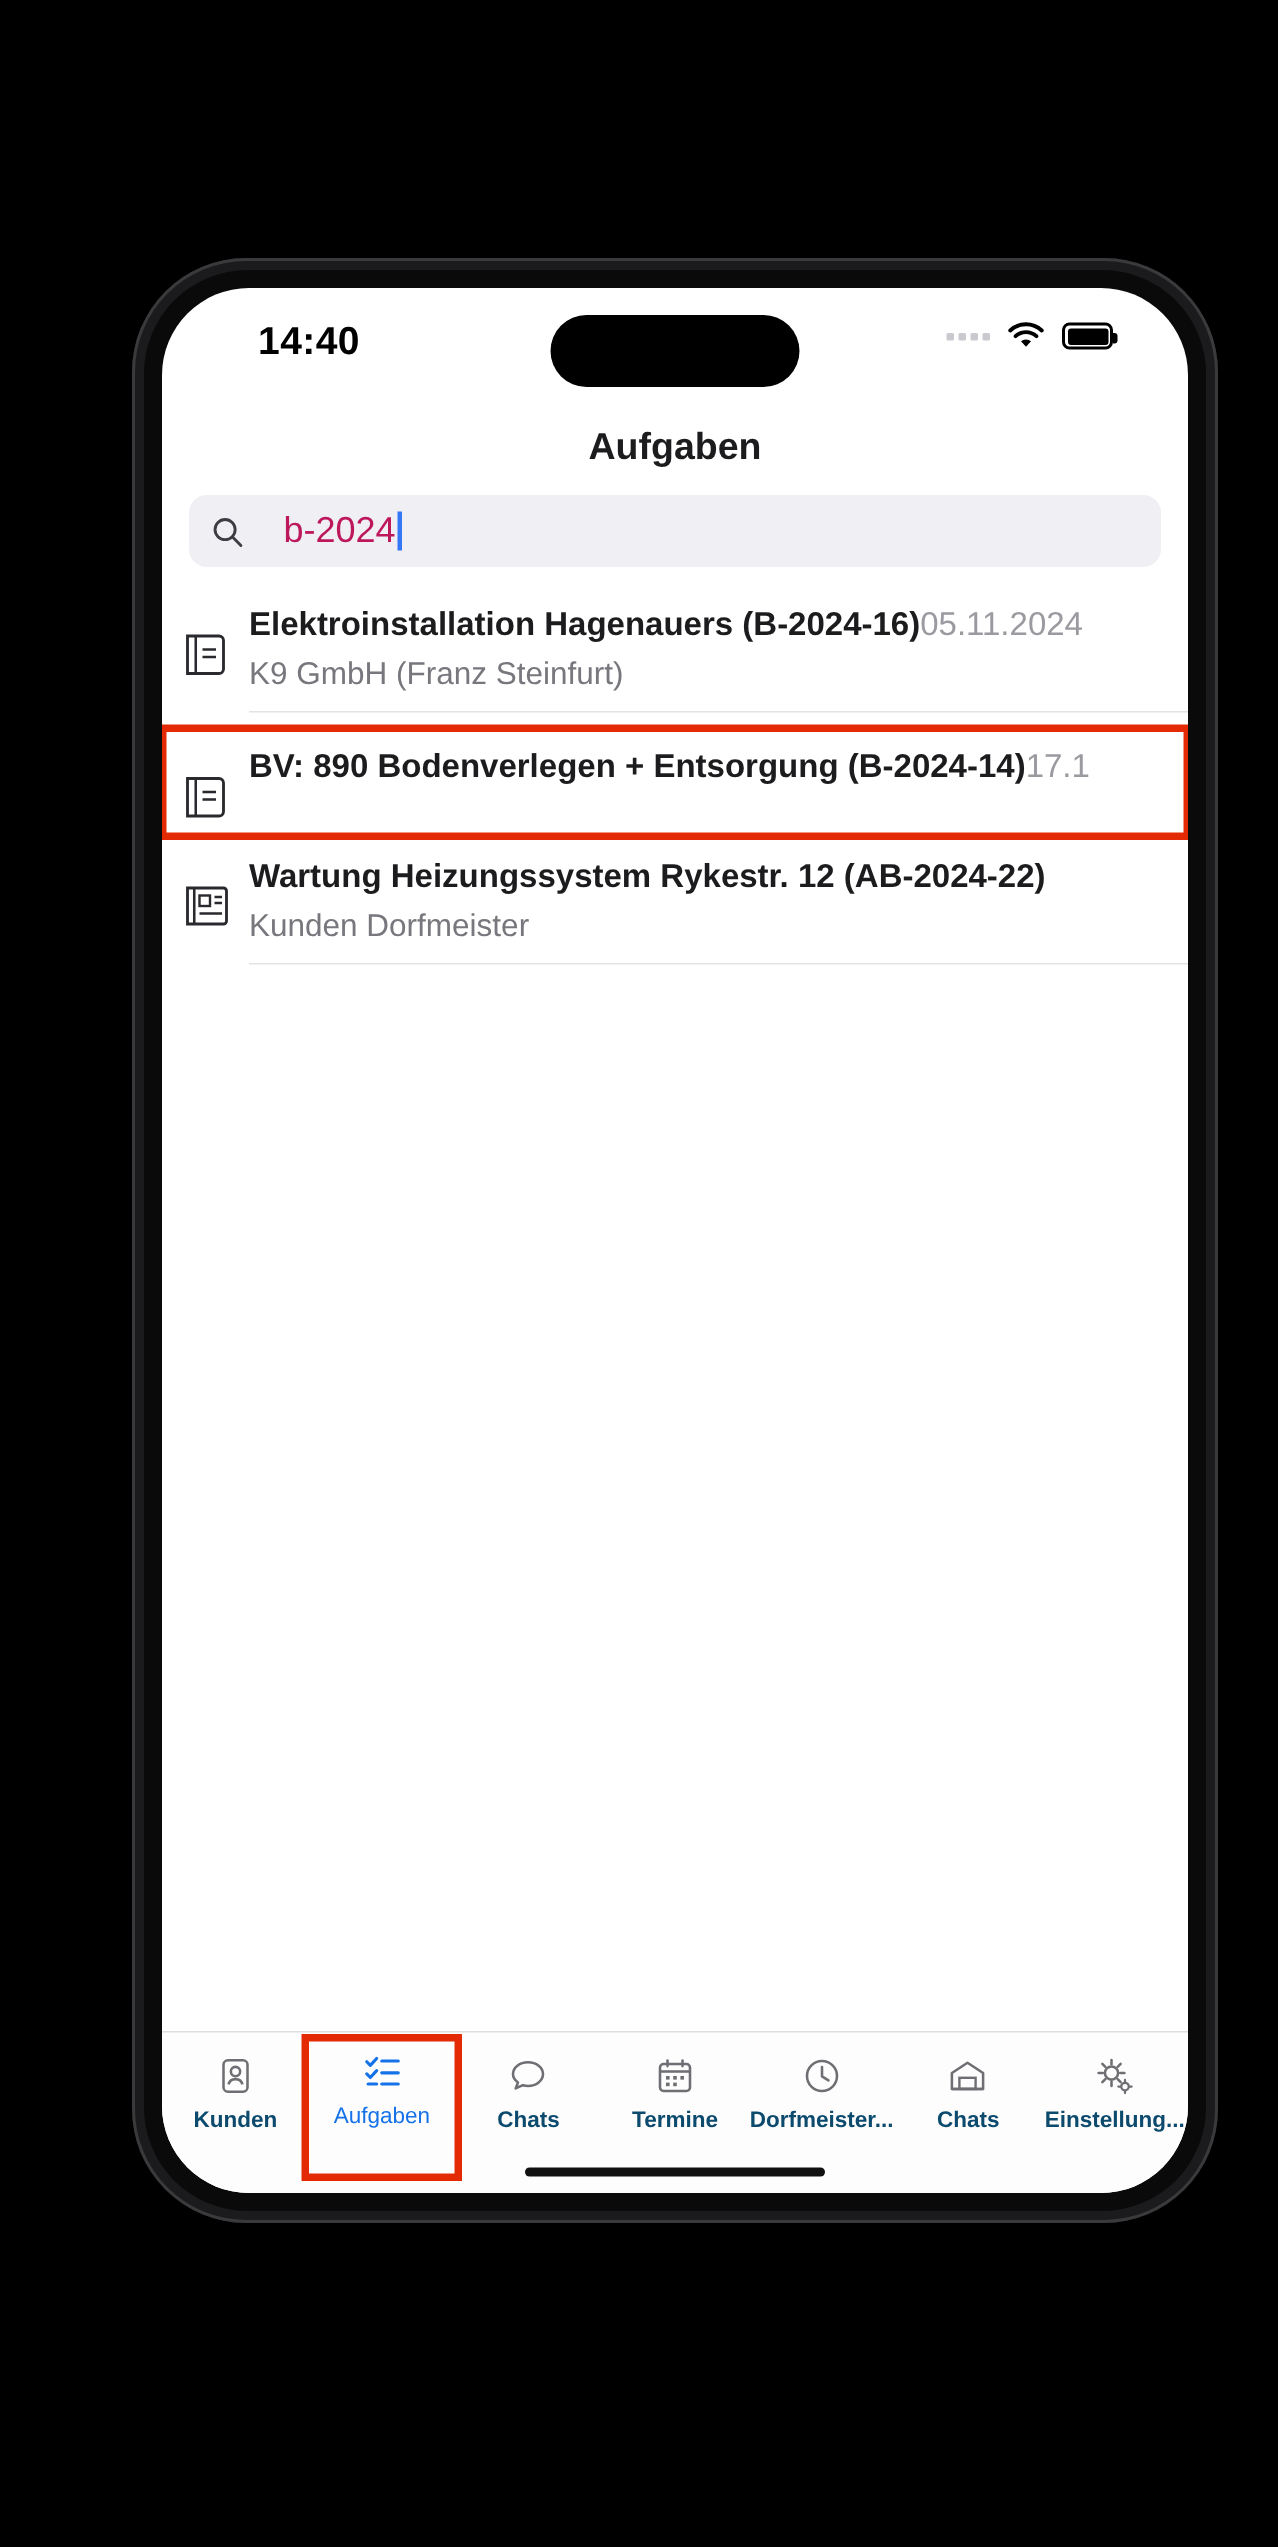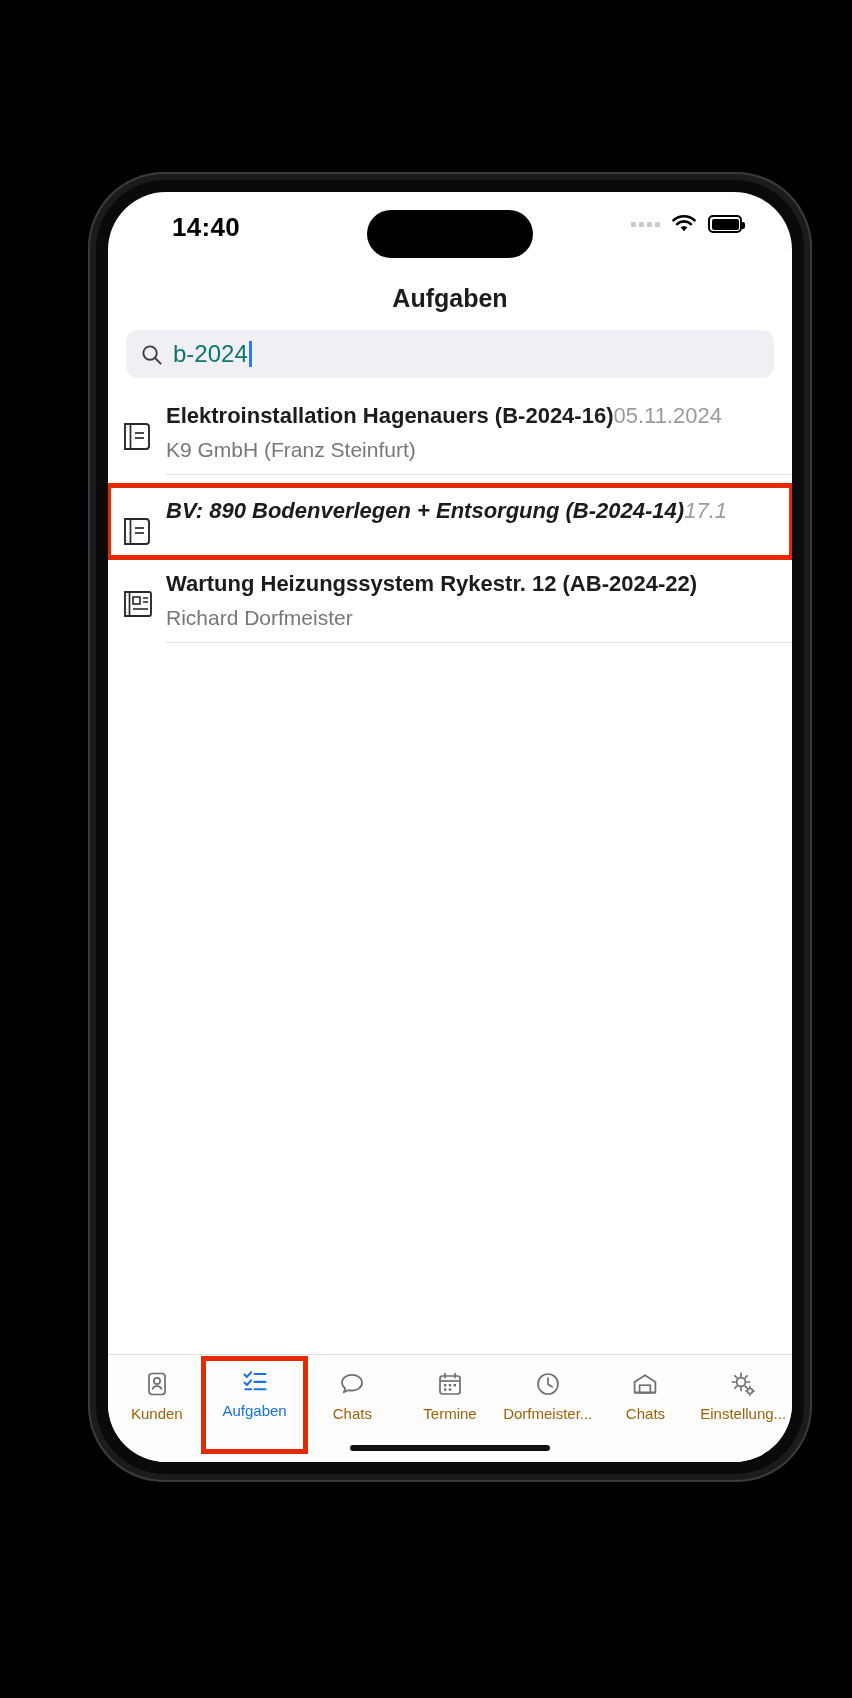--- a/index.html
+++ b/index.html
@@ -97,22 +97,23 @@
   #search-wrap {
     position: absolute; left: 18px; right: 18px; top: 138px;
     height: 48px;
     background: #efeff4;
     border-radius: 12px;
     display: flex; align-items: center;
     padding: 0 14px;
   }
   #search-icon { width: 23px; height: 23px; flex: none; margin-right: 10px; }
   #search-value {
-    font-size: 24px; color: #0f766e; line-height: 1;
+    font-size: 24px; color: #be185d; line-height: 1;
     white-space: nowrap;
+    margin-left: 16px;
   }
   #search-caret {
     width: 3px; height: 26px; background: #3478f6;
     margin-left: 1px; flex: none;
   }
 
   
   #list {
     position: absolute; left: 0; right: 0; top: 198px; bottom: 108px;
     overflow: hidden;
@@ -154,45 +155,46 @@
   .row-sub {
     margin-top: 9px;
     font-size: 21px; color: #77777d;
     white-space: nowrap;
   }
   .row.highlighted {
     outline: 5px solid #e42a05;
     outline-offset: -3px;
     z-index: 3;
   }
-  .row.highlighted .row-body { border-bottom: none; font-style: italic; }
+  .row.highlighted .row-body { border-bottom: none; }
 
   
   #tabbar {
     position: absolute; left: 0; right: 0; bottom: 0;
     height: 108px;
     background: #fdfdfd;
     border-top: 1px solid #dededf;
     display: flex; align-items: flex-start;
     padding-top: 9px;
   }
   .tab {
     flex: 1 1 0;
     min-width: 0;
     display: flex; flex-direction: column; align-items: center;
     gap: 5px;
     position: relative;
     padding: 4px 0 0 0;
   }
   .tab .ticon { height: 32px; display: flex; align-items: center; justify-content: center; }
   .tab .tlabel {
-    font-size: 15px; color: #a16207;
+    font-size: 15px; color: #0c4a6e;
     white-space: nowrap; overflow: hidden; text-overflow: clip;
     max-width: 100%;
     text-align: center;
+    font-weight: bold;
   }
   .tab.active .tlabel { color: #1572e8; font-weight: normal; }
   .tab.marked {
     outline: 5px solid #e42a05;
     outline-offset: 0px;
     height: 88px;
     margin-top: -3px;
   }
   #home-indicator {
     position: absolute; left: 50%; transform: translateX(-50%);
@@ -294,21 +296,21 @@
               <line x1="23" y1="11" x2="28" y2="11" stroke="#2a2a2e" stroke-width="1.6"></line>
               <line x1="23" y1="15" x2="28" y2="15" stroke="#2a2a2e" stroke-width="1.6"></line>
               <line x1="13" y1="22" x2="28" y2="22" stroke="#2a2a2e" stroke-width="1.6"></line>
             </svg>
           </div>
           <div class="row-body">
             <div class="row-line1">
               <span class="row-title">Wartung Heizungssystem Rykestr. 12 (AB-2024-22)</span>
 
             </div>
-            <div class="row-sub">Richard Dorfmeister</div>
+            <div class="row-sub">Kunden Dorfmeister</div>
           </div>
         </div>
 
       </div>
 
       <div id="tabbar">
 
         <div class="tab">
           <span class="ticon">
             <svg width="28" height="28" viewBox="0 0 28 28">

